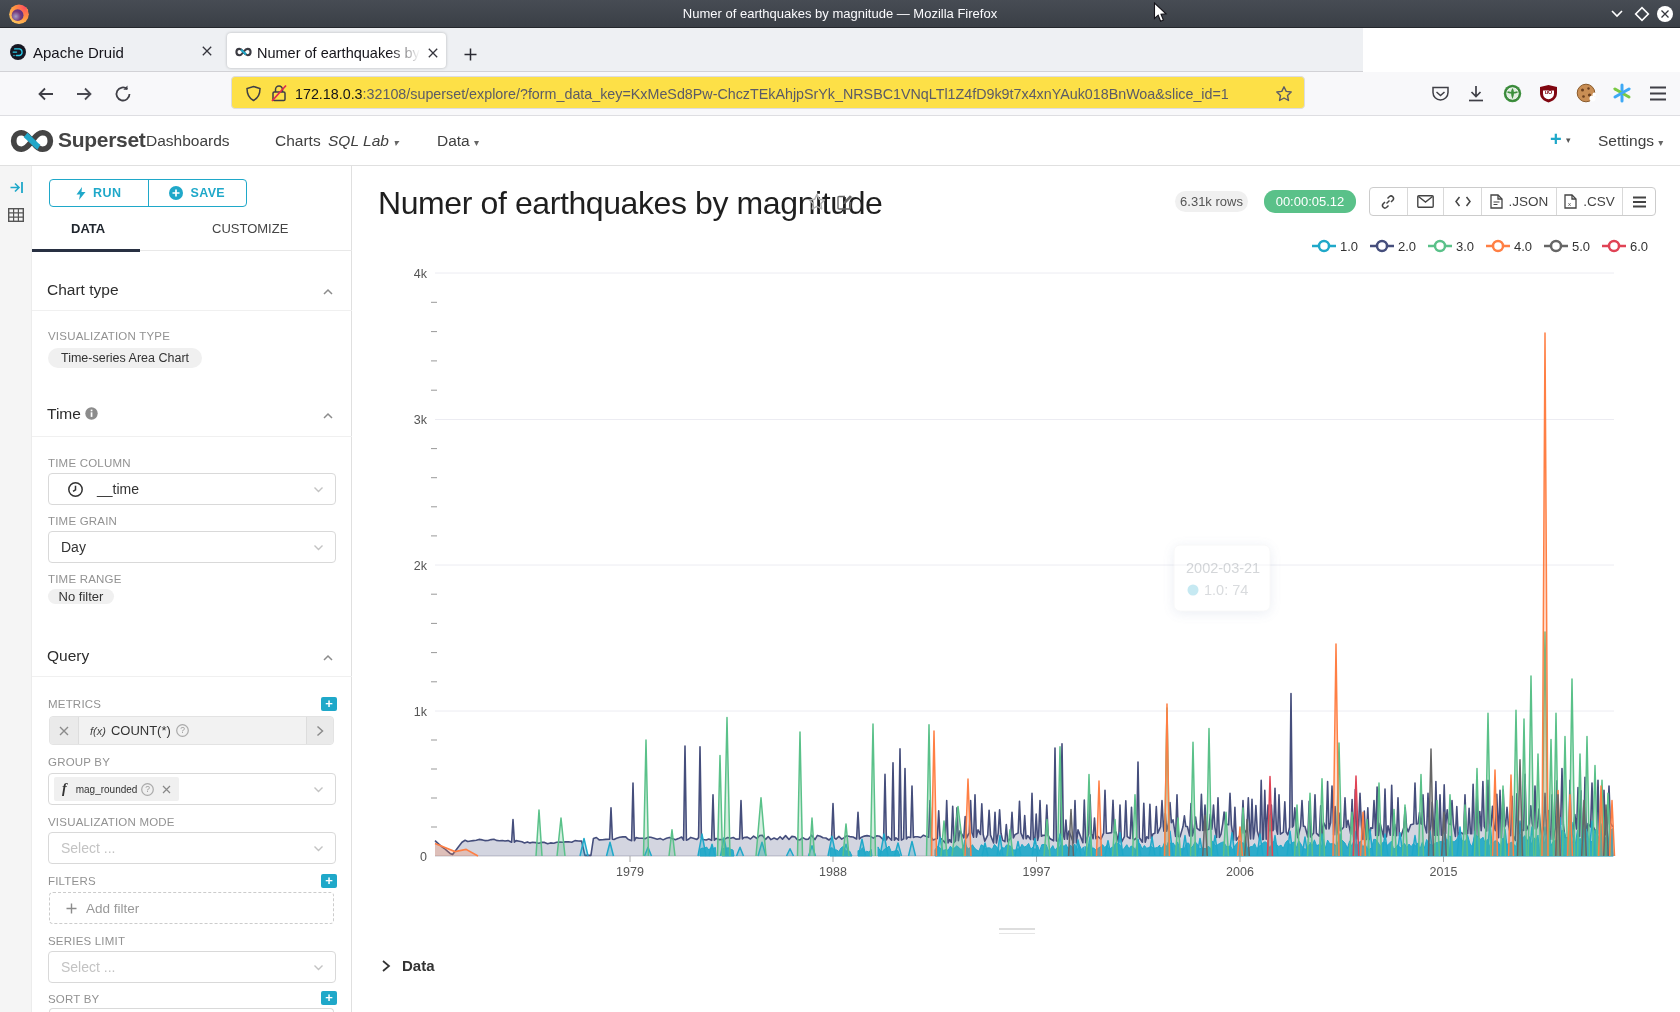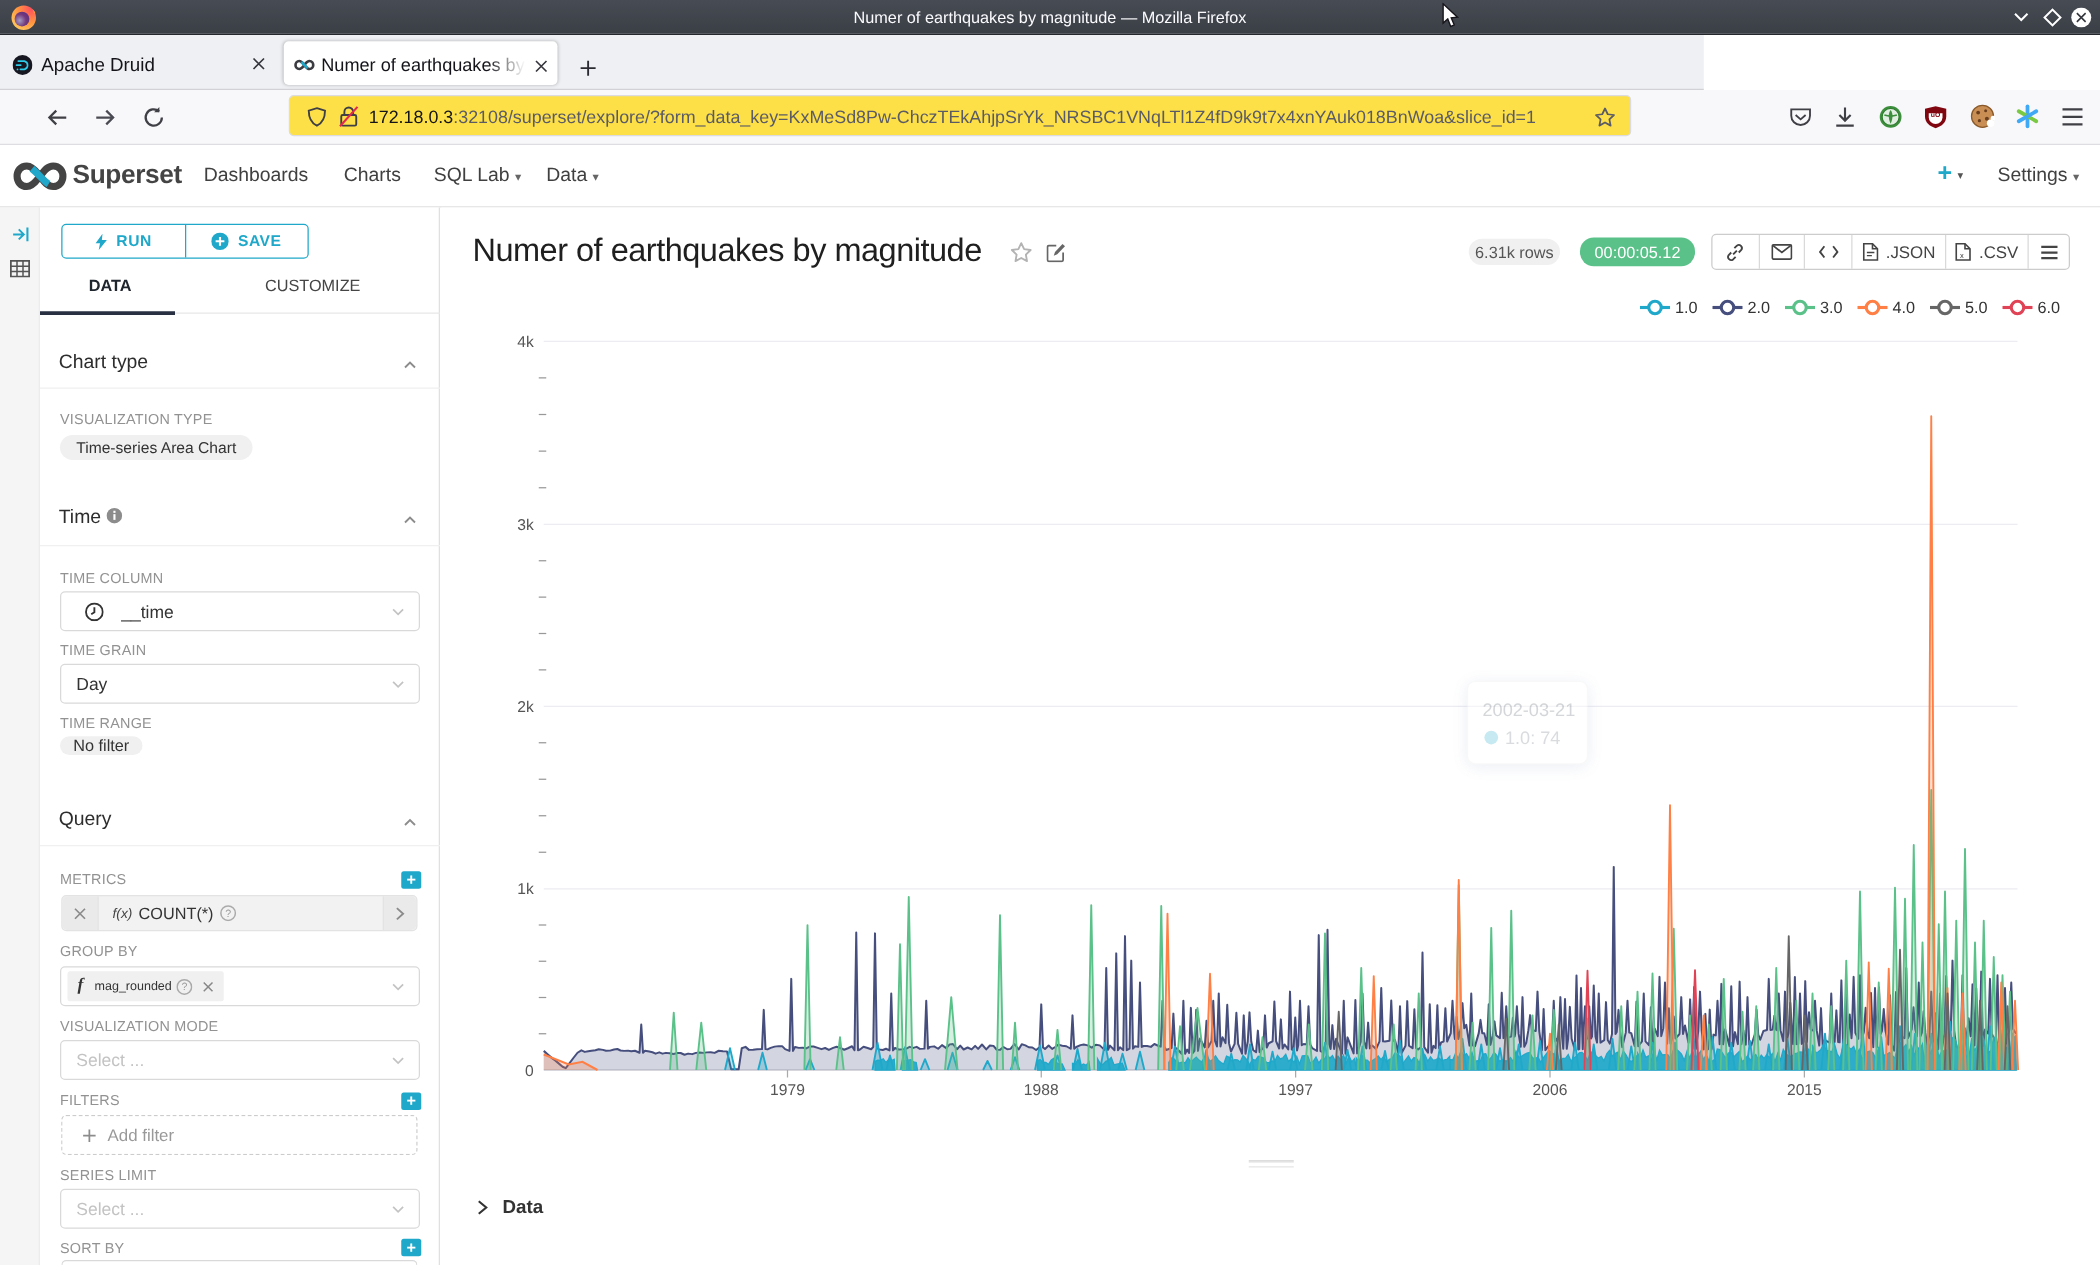--- a/index.html
+++ b/index.html
@@ -36,21 +36,21 @@
 .chev { position:absolute; width:12px; height:12px; }
 .pill { position:absolute; background:#f0f0f0; border-radius:10px; font-size:12.5px; color:#333; display:flex; align-items:center; justify-content:center; }
 .selbox { position:absolute; left:16px; width:288px; height:32px; border:1px solid #d9d9d9; border-radius:4px; background:#fff; display:flex; align-items:center; }
 .selbox .ph { color:#c3c3c3; font-size:14px; }
 .selbox .val { color:#333; font-size:14px; }
 .dropchev { position:absolute; right:11px; top:10px; width:11px; height:11px; }
 .plusbtn { position:absolute; left:289px; width:16px; height:14px; background:#1FA8C9; border-radius:2px; color:#fff; font-size:13px; line-height:13px; text-align:center; font-weight:bold; }
 .sborder { position:absolute; left:0; width:320px; border-top:1px solid #f0f0f0; }
 
 
-#charttitle { position:absolute; left:25px; top:19px; font-size:26px; color:#1f1f1f; letter-spacing:-0.4px; }
+#charttitle { position:absolute; left:25px; top:19px; font-size:32px; color:#1f1f1f; letter-spacing:-0.4px; }
 .gpill { position:absolute; border-radius:11px; font-size:13px; display:flex; align-items:center; justify-content:center; }
 #btnbar { position:absolute; left:1016px; top:21px; width:287px; height:29px; border:1px solid #ccc; border-radius:4px; background:#fff; display:flex; }
 #btnbar .cell { display:flex; align-items:center; justify-content:center; border-left:1px solid #d9d9d9; color:#444; font-size:13.5px; }
 #btnbar .cell:first-child { border-left:none; }
 svg text { font-family:"Liberation Sans",sans-serif; }
 </style>
 </head>
 <body>
 <div id="page">
 
@@ -182,23 +182,23 @@
         <path d="M1 1.5 h16 M1 7.5 h16 M1 13.5 h16" stroke="#3f3f46" stroke-width="1.8"></path>
       </svg>
   </div>
 
   <div id="snav">
     <svg class="abs" style="left:10px;top:12px" width="44" height="26" viewBox="0 0 48 28">
       <path d="M12.5 5 C18 5 21.5 11 24 14 C26.5 17 29.5 23 35.5 23 C41 23 44 18.5 44 14 C44 9.5 41 5 35.5 5 C29.5 5 26.5 11 24 14 C21.5 17 18 23 12.5 23 C7 23 4 18.5 4 14 C4 9.5 7 5 12.5 5 Z" fill="none" stroke="#444" stroke-width="6.2"></path>
       <path d="M17 7.5 C20 10 22 12 24 14 C26 16 28.5 19 31.5 20.8" fill="none" stroke="#20a7c9" stroke-width="6.2"></path>
     </svg>
     <div class="abs" style="left:58px;top:12px;font-size:21px;font-weight:bold;color:#444;letter-spacing:-0.3px;">Superset</div>
-    <div class="navlink" style="left:163px;">Dashboards</div>
+    <div class="navlink" style="left:146px;">Dashboards</div>
     <div class="navlink" style="left:275px;">Charts</div>
-    <div class="navlink" style="left:347px;">SQL Lab <span style="font-size:10px;color:#666;">▾</span></div>
+    <div class="navlink" style="left:328px;font-style:italic;">SQL Lab <span style="font-size:10px;color:#666;">▾</span></div>
     <div class="navlink" style="left:437px;">Data <span style="font-size:10px;color:#666;">▾</span></div>
     <div class="abs" style="left:1550px;top:12px;font-size:20px;font-weight:bold;color:#1FA8C9;">+</div>
     <div class="abs" style="left:1566px;top:19px;font-size:9px;color:#555;">▾</div>
     <div class="navlink" style="left:1598px;">Settings <span style="font-size:10px;color:#666;">▾</span></div>
   </div>
 
   <div id="rail">
     <svg class="abs" style="left:10px;top:15px" width="13" height="13" viewBox="0 0 13 13">
         <path d="M0.5 6.5 h8 M5 2.5 l4 4 l-4 4" stroke="#1FA8C9" stroke-width="1.6" fill="none"></path>
         <path d="M12 1 v11" stroke="#1FA8C9" stroke-width="1.8"></path>

